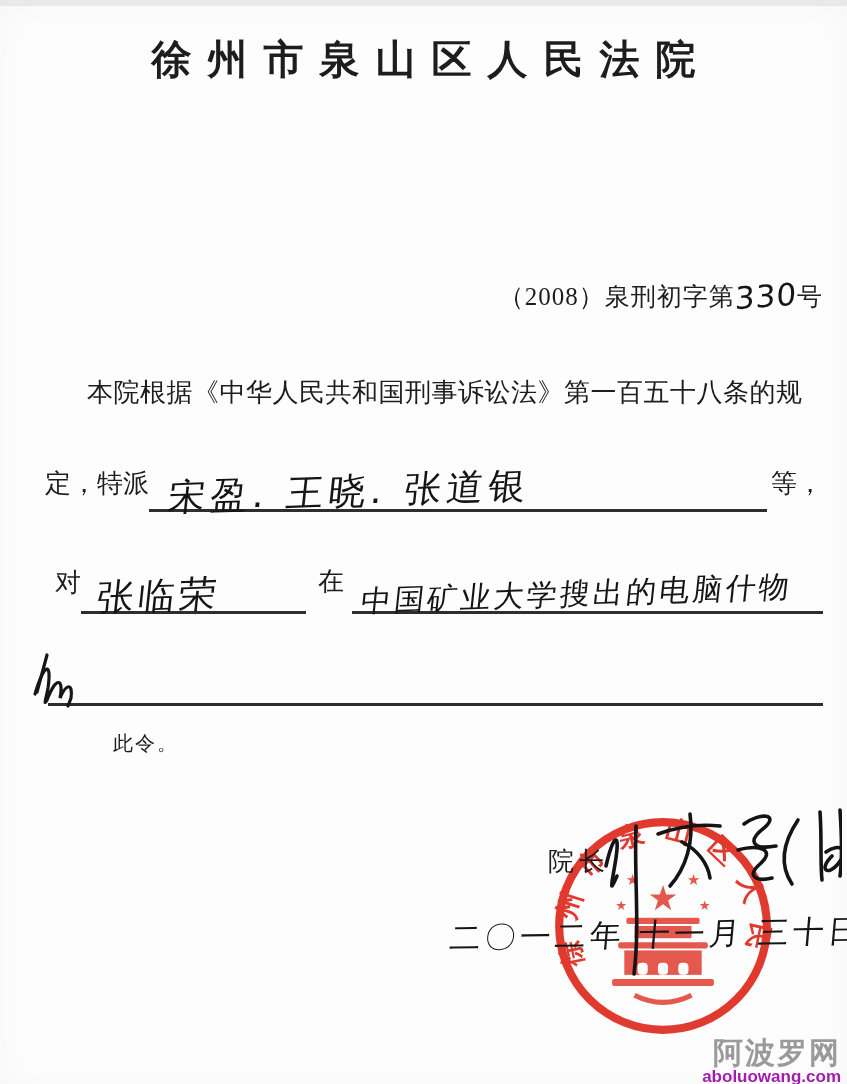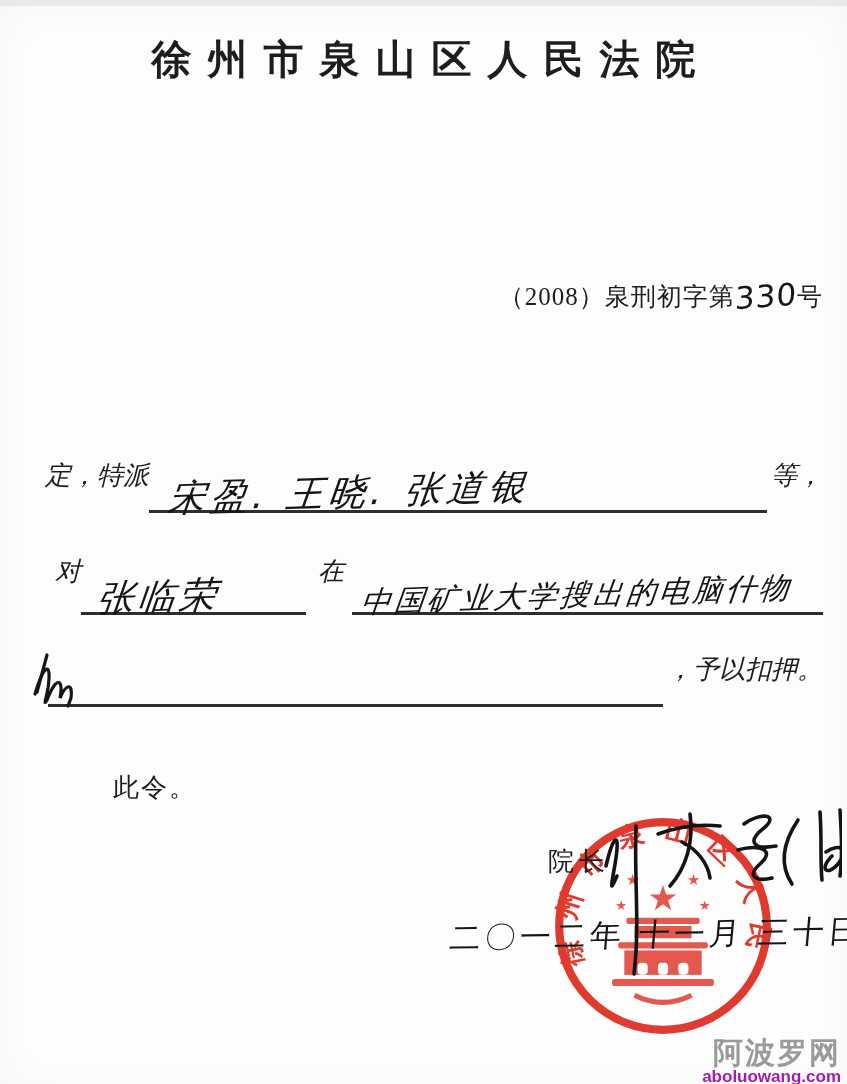--- a/index.html
+++ b/index.html
@@ -38,40 +38,39 @@
     transform:skewX(-8deg) rotate(-2deg);
     font-weight:500;
     color:#151515;
   }
   .case-no .hw{font-size:31px;transform:skewX(-6deg) rotate(-4deg);vertical-align:-2px;}
   .para1{
     position:absolute;left:87px;top:369px;
     font-size:26px;letter-spacing:0.5px;white-space:nowrap;
   }
   .fill-row{
-    position:absolute;display:flex;align-items:flex-start;
+    position:absolute;display:flex;align-items:center;
     font-size:26px;
-    font-style:italic;
   }
   .row2{left:45px;right:24px;top:452px;height:52px;}
   .row3{left:55px;right:24px;top:548px;height:58px;}
   .row4{left:48px;right:24px;top:646px;height:52px;}
   .fill-label{white-space:nowrap;flex:0 0 auto;padding-bottom:2px;}
   .blank{
     flex:1 1 auto;position:relative;
     border-bottom:3px solid #2e2e2e;
     height:100%;
   }
   .blank.fixed{flex:0 0 auto;}
   .blank .hw{position:absolute;white-space:nowrap;}
   .row2 .hw{left:20px;bottom:-8px;font-size:37px;letter-spacing:5px;}
   .row3 .hw-subject{left:16px;bottom:-10px;font-size:37px;letter-spacing:4px;}
   .row3 .hw-location{left:10px;bottom:-4px;font-size:30px;letter-spacing:3px;}
   .suffix{white-space:nowrap;flex:0 0 auto;padding-bottom:2px;margin-left:4px;}
-  .closing{position:absolute;left:113px;top:764px;font-size:26px;letter-spacing:2px;}
+  .closing{position:absolute;left:113px;top:724px;font-size:20px;letter-spacing:2px;}
   .president{position:absolute;left:548px;top:838px;font-size:26px;letter-spacing:5px;z-index:4;}
   .date-line{
     position:absolute;left:450px;top:908px;z-index:4;
     font-size:31px;letter-spacing:4px;white-space:nowrap;
   }
   .date-line .hw{transform:skewX(-6deg) rotate(-1deg);}
   .seal{position:absolute;left:549px;top:806px;z-index:2;}
   .signature{position:absolute;left:592px;top:794px;z-index:5;}
   .scribble{position:absolute;left:26px;top:642px;z-index:3;}
   .watermark{
@@ -85,20 +84,21 @@
 </head>
 <body>
 
 <div class="page">
 
   <div class="court-name">徐州市泉山区人民法院</div>
 
 
   <div class="case-no"><span>（2008）泉刑初字第</span><span class="hw">330</span><span>号</span></div>
 
+  <div class="para1">本院根据《中华人民共和国刑事诉讼法》第一百五十八条的规</div>
 
   <div class="fill-row row2">
     <span class="fill-label">定，特派</span>
     <span class="blank">
         <span class="hw">宋盈. 王晓. 张道银</span>
       </span>
     <span class="suffix">等，</span>
   </div>
 
   <div class="fill-row row3">
@@ -107,21 +107,20 @@
         <span class="hw hw-subject">张临荣</span>
       </span>
     <span class="fill-label" style="margin:0 8px 2px 12px">在</span>
     <span class="blank">
         <span class="hw hw-location">中国矿业大学搜出的电脑什物</span>
       </span>
   </div>
 
   <div class="fill-row row4">
     <span class="blank"></span>
-    <span class="suffix">，予以扣押。</span>
   </div>
 
   <svg class="scribble" width="62" height="64" viewBox="0 0 62 64">
     <g fill="none" stroke="#161616" stroke-width="3.2" stroke-linecap="round">
       <path d="M 21,7 L 11,44"></path>
       <path d="M 9,46 c 9,-30 17,-34 13,-6 c -2,12 -5,18 -1,12 c 9,-24 17,-22 13,-2 c 7,-16 13,-14 11,0 l -3,8"></path>
     </g>
   </svg>
 
   <div class="closing">此令。</div>

